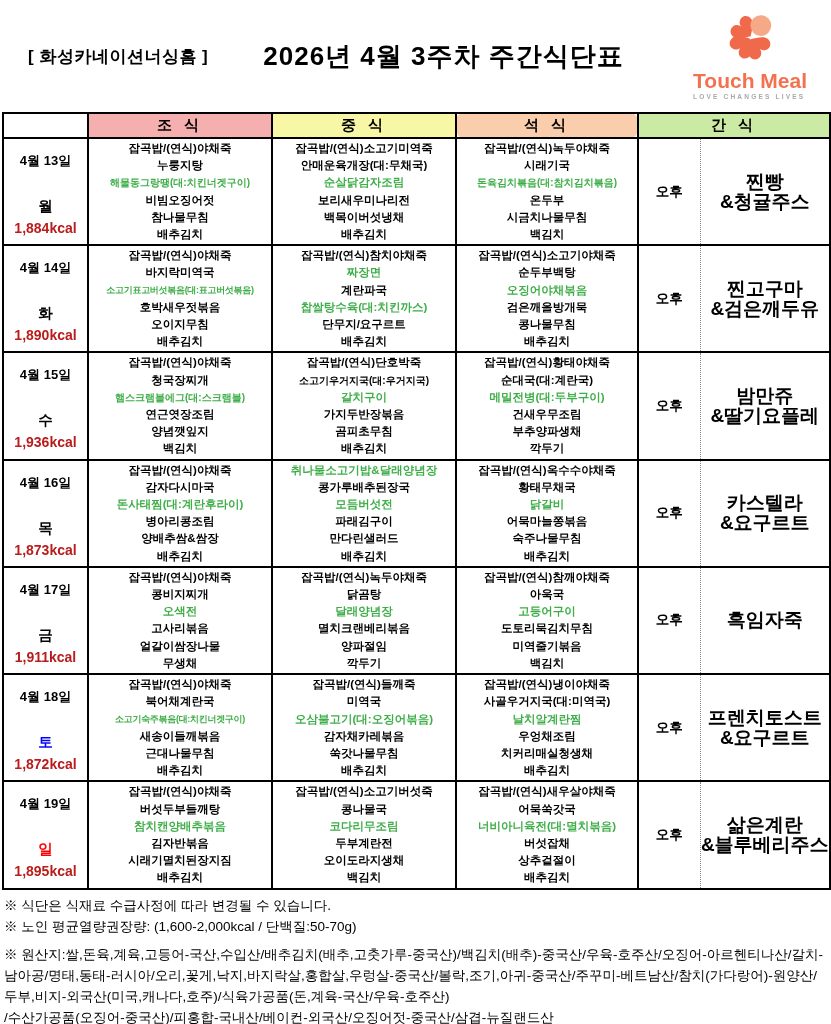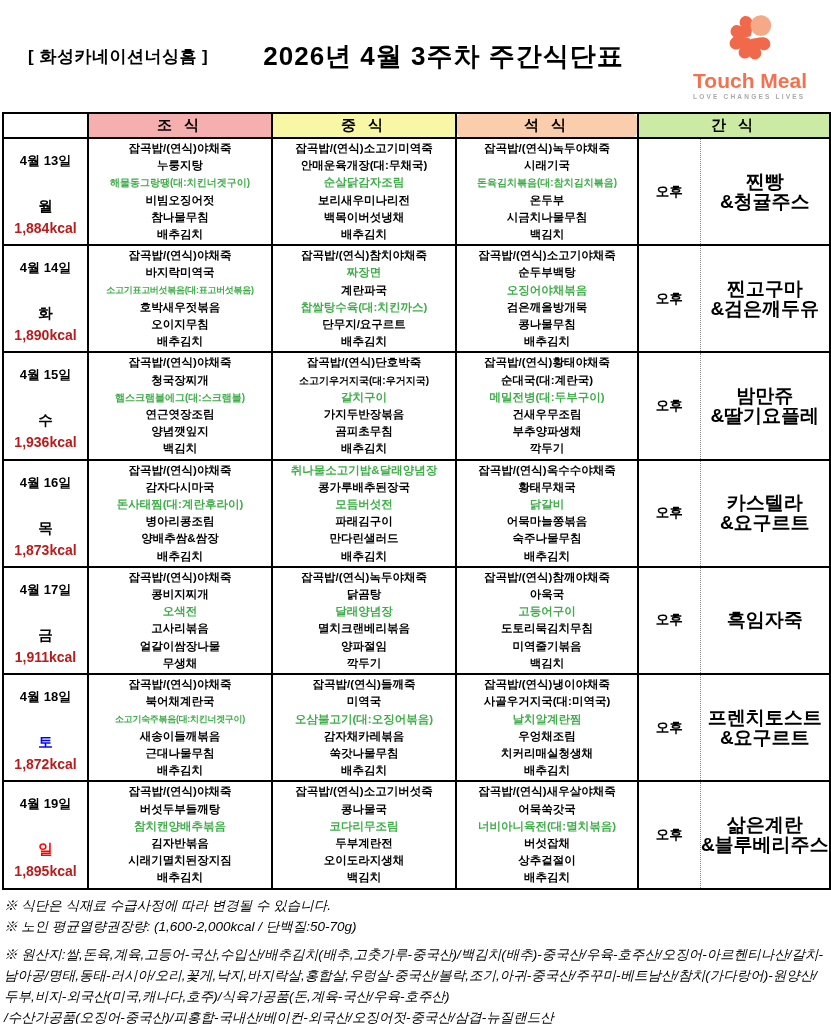--- a/index.html
+++ b/index.html
@@ -55,21 +55,21 @@
     text-align:center; vertical-align:middle; font-size:13.5px; font-weight:bold;
     border-right:1px dotted #888;
   }
   td.snack-cell {
     text-align:center; vertical-align:middle; border-left:1px dotted #888;
   }
   .snack-line { font-size:19px; font-weight:bold; line-height:20px; }
 
   
   .footnotes { padding:5px 2px 0 2px; }
-  .note { font-size:13.5px; line-height:21px;font-style:italic; }
+  .note { font-size:13.5px; line-height:21px; }
   .note.gap { margin-top:7px; }
 </style>
 </head>
 <body>
 
 <div class="page">
 
   <div class="top-header">
     <div class="facility">[ 화성카네이션너싱홈 ]</div>
     <div class="doc-title">2026년 4월 3주차 주간식단표</div>

